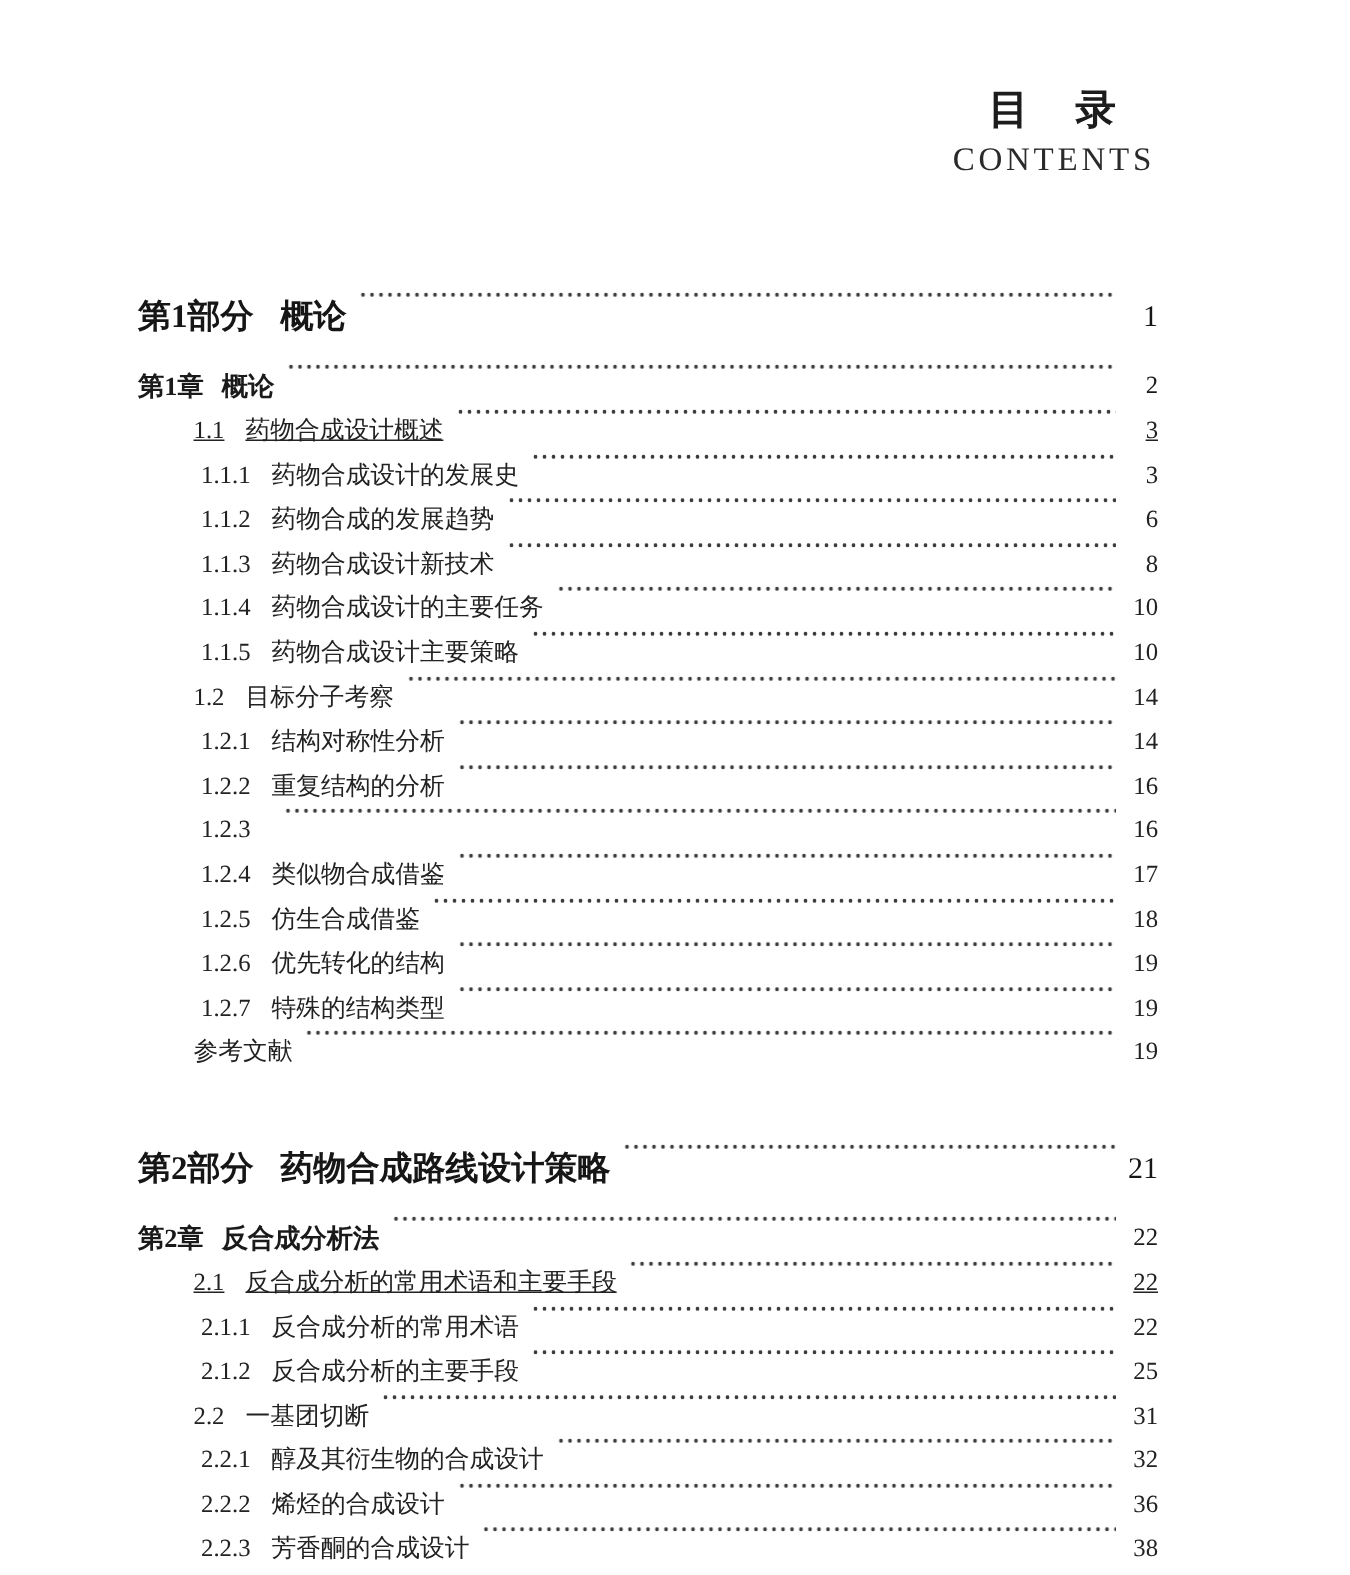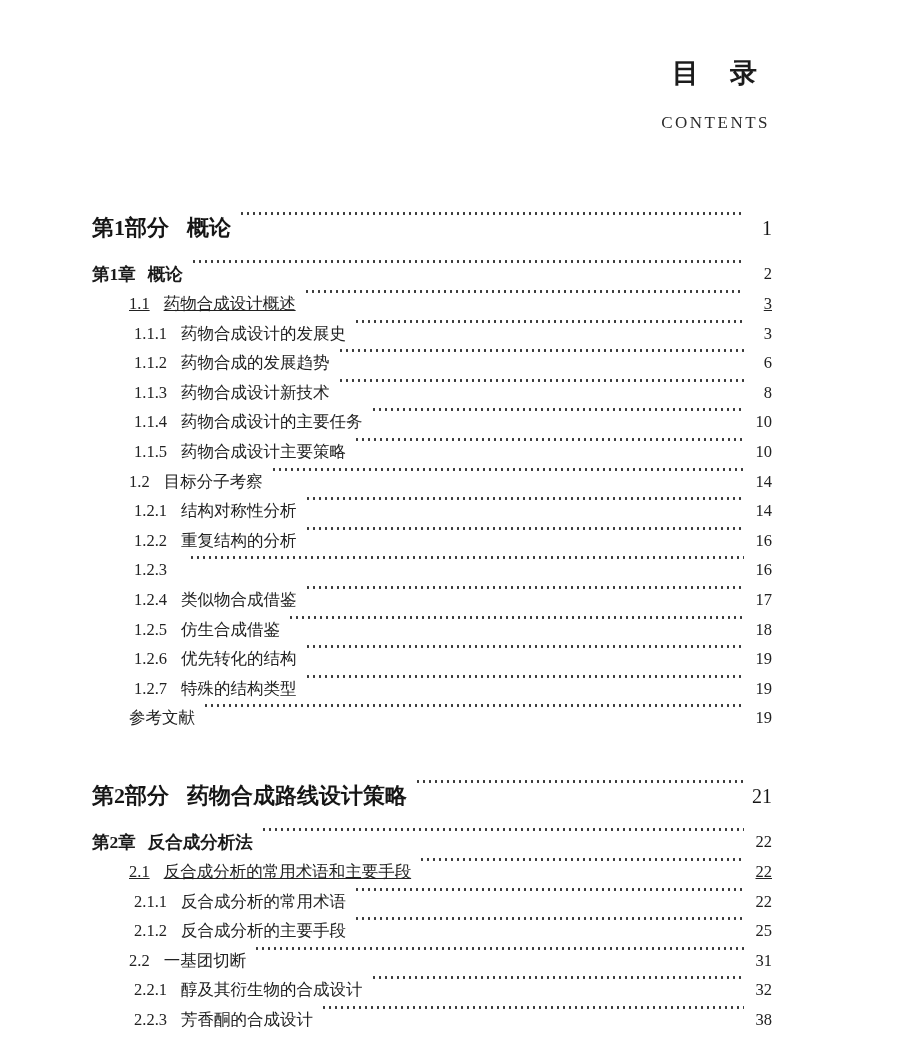--- a/index.html
+++ b/index.html
@@ -34,22 +34,22 @@
   .title-cjk {
     margin: 0;
     font-size: 27px;
     font-weight: 700;
     line-height: 34px;
     letter-spacing: 2px;
     color: #1c1c1c;
     white-space: pre;
   }
   .title-en {
-    margin-top: 22px;
-    font-size: 17px;
+    margin-top: 5px;
+    font-size: 22px;
     line-height: 21px;
     letter-spacing: 2.5px;
     color: #2a2a2a;
   }
   
   .toc {
     margin-top: 78px;
   }
   .row {
     display: flex;
@@ -250,20 +250,26 @@
       <span class="leader"></span>
       <span class="page-num">31</span>
     </div>
       <div class="row lv-subsec">
       <span class="num">2.2.1</span>
       <span class="label">醇及其衍生物的合成设计</span>
       <span class="leader"></span>
       <span class="page-num">32</span>
     </div>
       <div class="row lv-subsec">
+      <span class="num">2.2.2</span>
+      <span class="label">烯烃的合成设计</span>
+      <span class="leader"></span>
+      <span class="page-num">36</span>
+    </div>
+      <div class="row lv-subsec">
       <span class="num">2.2.3</span>
       <span class="label">芳香酮的合成设计</span>
       <span class="leader"></span>
       <span class="page-num">38</span>
     </div>
     </div>
 
 </div>
 
 </body></html>

